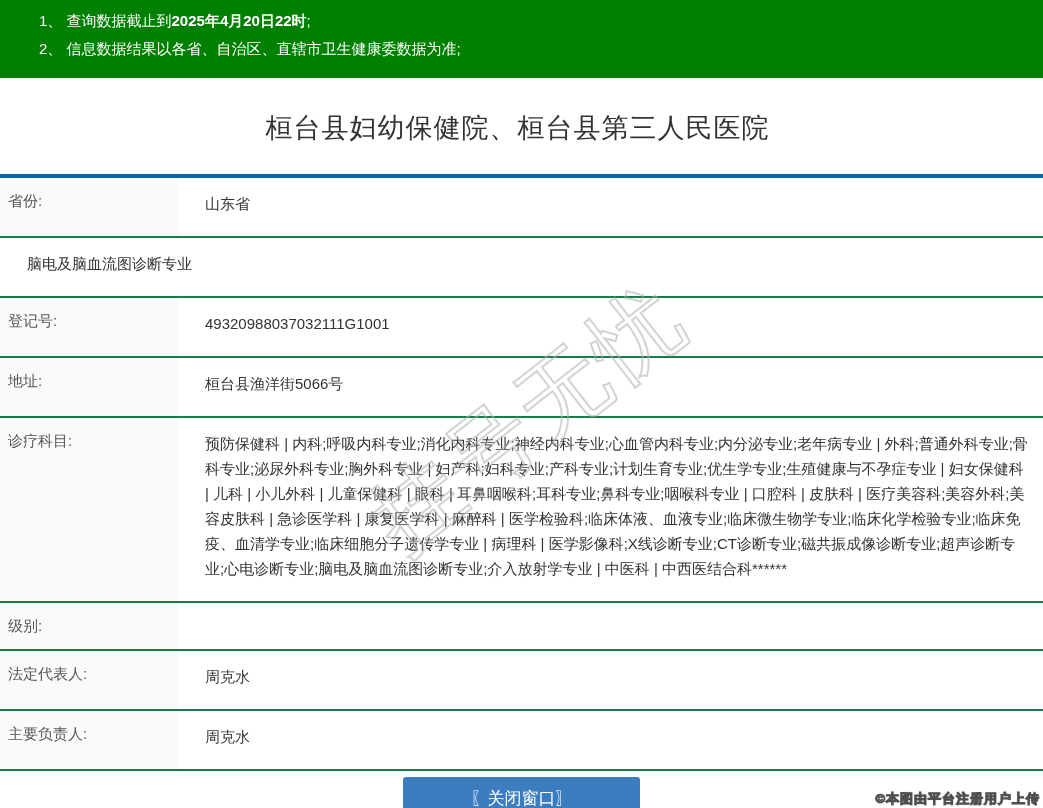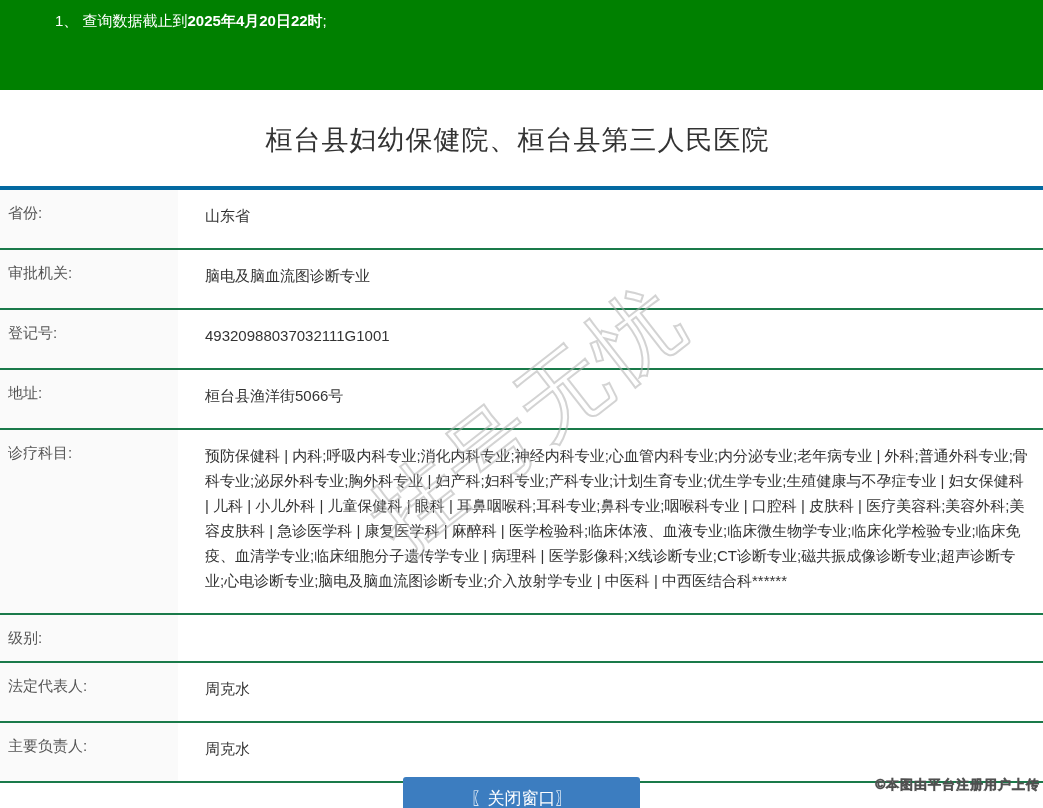--- a/index.html
+++ b/index.html
@@ -10,24 +10,24 @@
     position: relative;
     width: 1043px;
     height: 808px;
     background: #ffffff;
     overflow: hidden;
   }
 
   
   .notice-banner {
     width: 100%;
-    height: 90px;
+    height: 78px;
     background: #008000;
     color: #ffffff;
-    padding: 7px 0 0 55px;
+    padding: 7px 0 0 39px;
     font-size: 15px;
   }
   .notice-line {
     line-height: 28px;
     white-space: nowrap;
   }
   .notice-line b { font-weight: 700; }
 
   
   .page-title {
@@ -101,51 +101,53 @@
     font-size: 17px;
     font-family: "Liberation Sans", "DejaVu Sans", sans-serif;
     cursor: pointer;
     z-index: 4;
   }
 
   
   .watermark-corner {
     position: absolute;
     right: 3px;
-    bottom: 14px;
+    bottom: 0;
     font-size: 13px;
-    font-weight: 400;
+    font-weight: 700;
     letter-spacing: 1px;
     color: #ffffff;
     -webkit-text-stroke: 1px #4f4f4f;
     text-shadow: 0 0 1px #555;
     z-index: 5;
     margin-left: 18px;
   }
 </style>
 </head>
 <body>
 
 <div class="page">
 
   <div class="notice-banner">
     <div class="notice-line">
       <span>1、 查询数据截止到</span><b>2025年4月20日22时</b><span>;</span>
     </div>
+    <div class="notice-line">
+      <span>2、 信息数据结果以各省、自治区、直辖市卫生健康委数据为准;</span><b></b><span></span>
+    </div>
   </div>
 
   <h1 class="page-title">桓台县妇幼保健院、桓台县第三人民医院</h1>
 
   <div class="info-table">
     <div class="info-row">
       <div class="info-label">省份:</div>
       <div class="info-value">山东省</div>
     </div>
     <div class="info-row">
-      <div class="info-label">审批机关:</div>
       <div class="info-value">脑电及脑血流图诊断专业</div>
     </div>
     <div class="info-row">
       <div class="info-label">登记号:</div>
       <div class="info-value">49320988037032111G1001</div>
     </div>
     <div class="info-row">
       <div class="info-label">地址:</div>
       <div class="info-value">桓台县渔洋街5066号</div>
     </div>

